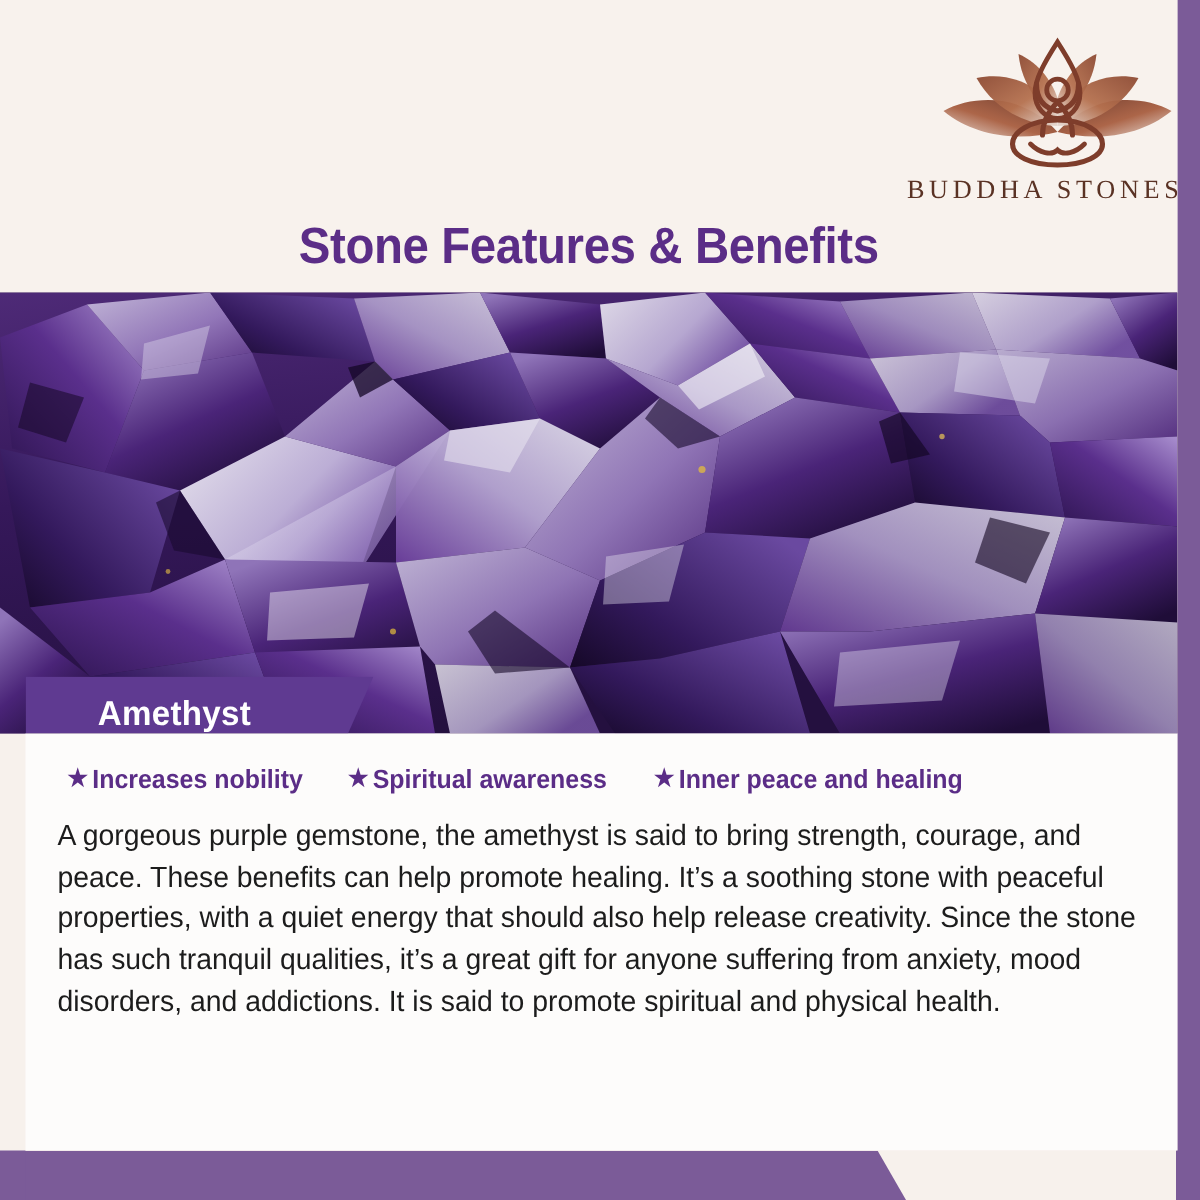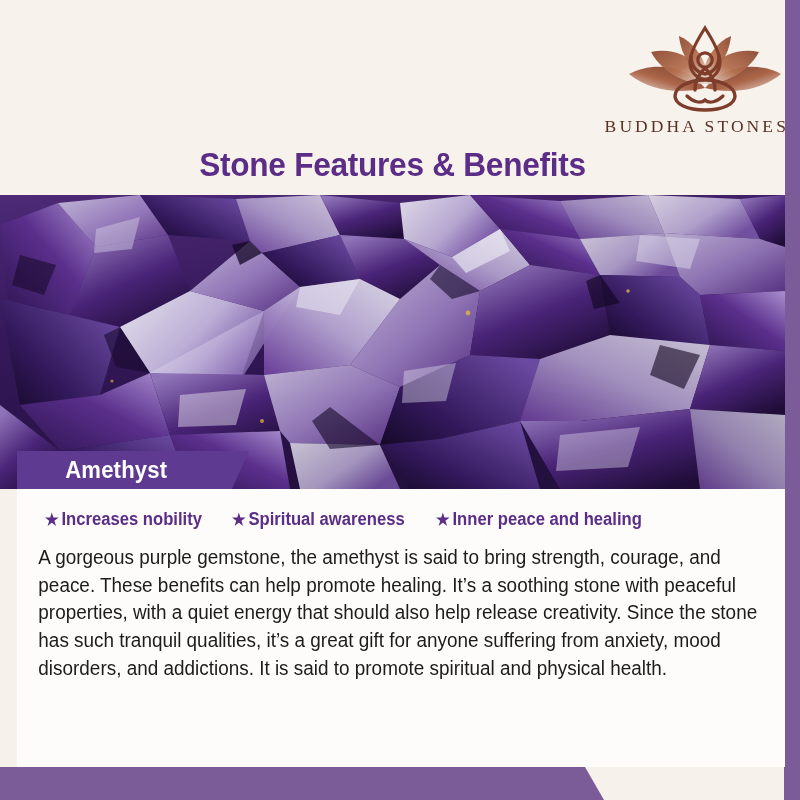--- a/index.html
+++ b/index.html
@@ -69,21 +69,21 @@
   #hero{
     position:absolute;left:0;top:195px;width:785px;height:294px;
     overflow:hidden;
     background:#3a1a5e;
   }
   #hero-photo{position:absolute;inset:0;}
   #stone-label{
     position:absolute;left:17px;top:451px;height:38px;width:232px;
     background:#5f3a91;
     clip-path:polygon(0 0, 232px 0, 215px 38px, 0 38px);
-    display:flex;align-items:center;
+    display:flex;align-items:flex-end;
     z-index:4;
   }
   #stone-label-text{
     color:#ffffff;font-size:23px;font-weight:bold;
     padding-left:47px;letter-spacing:0.2px;
     transform:scaleX(0.96);
   }
 
   
   #content{

